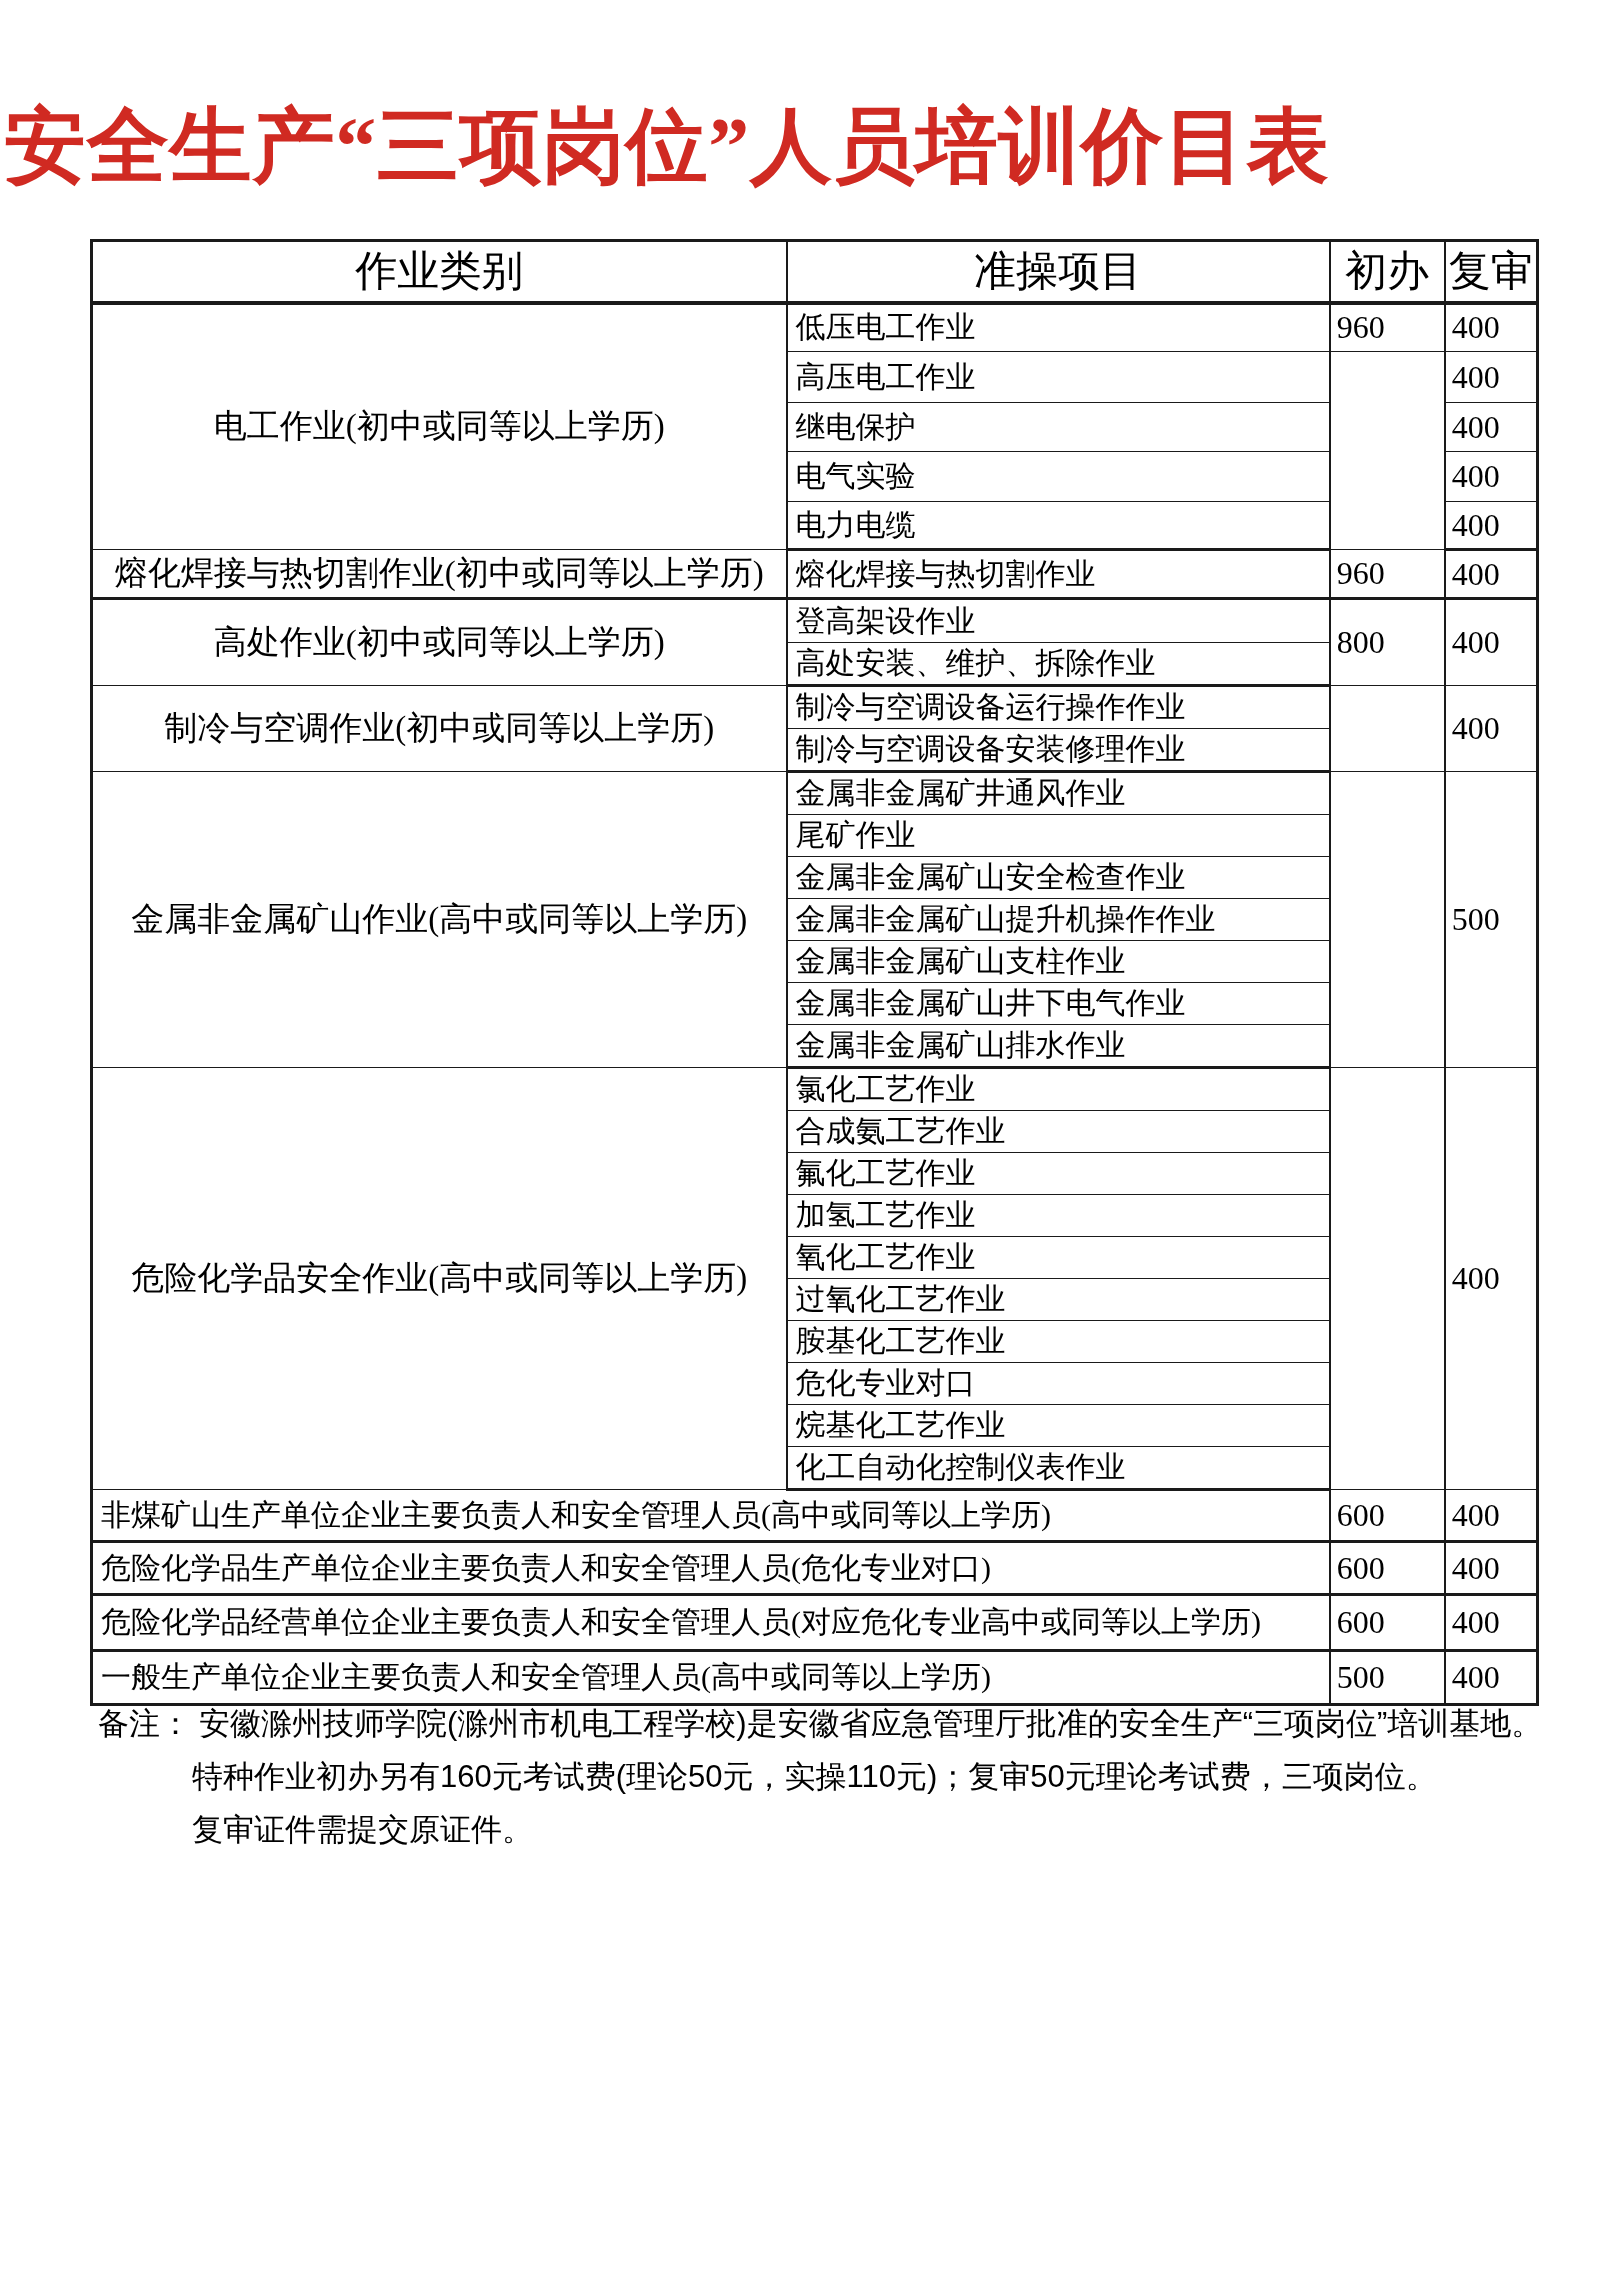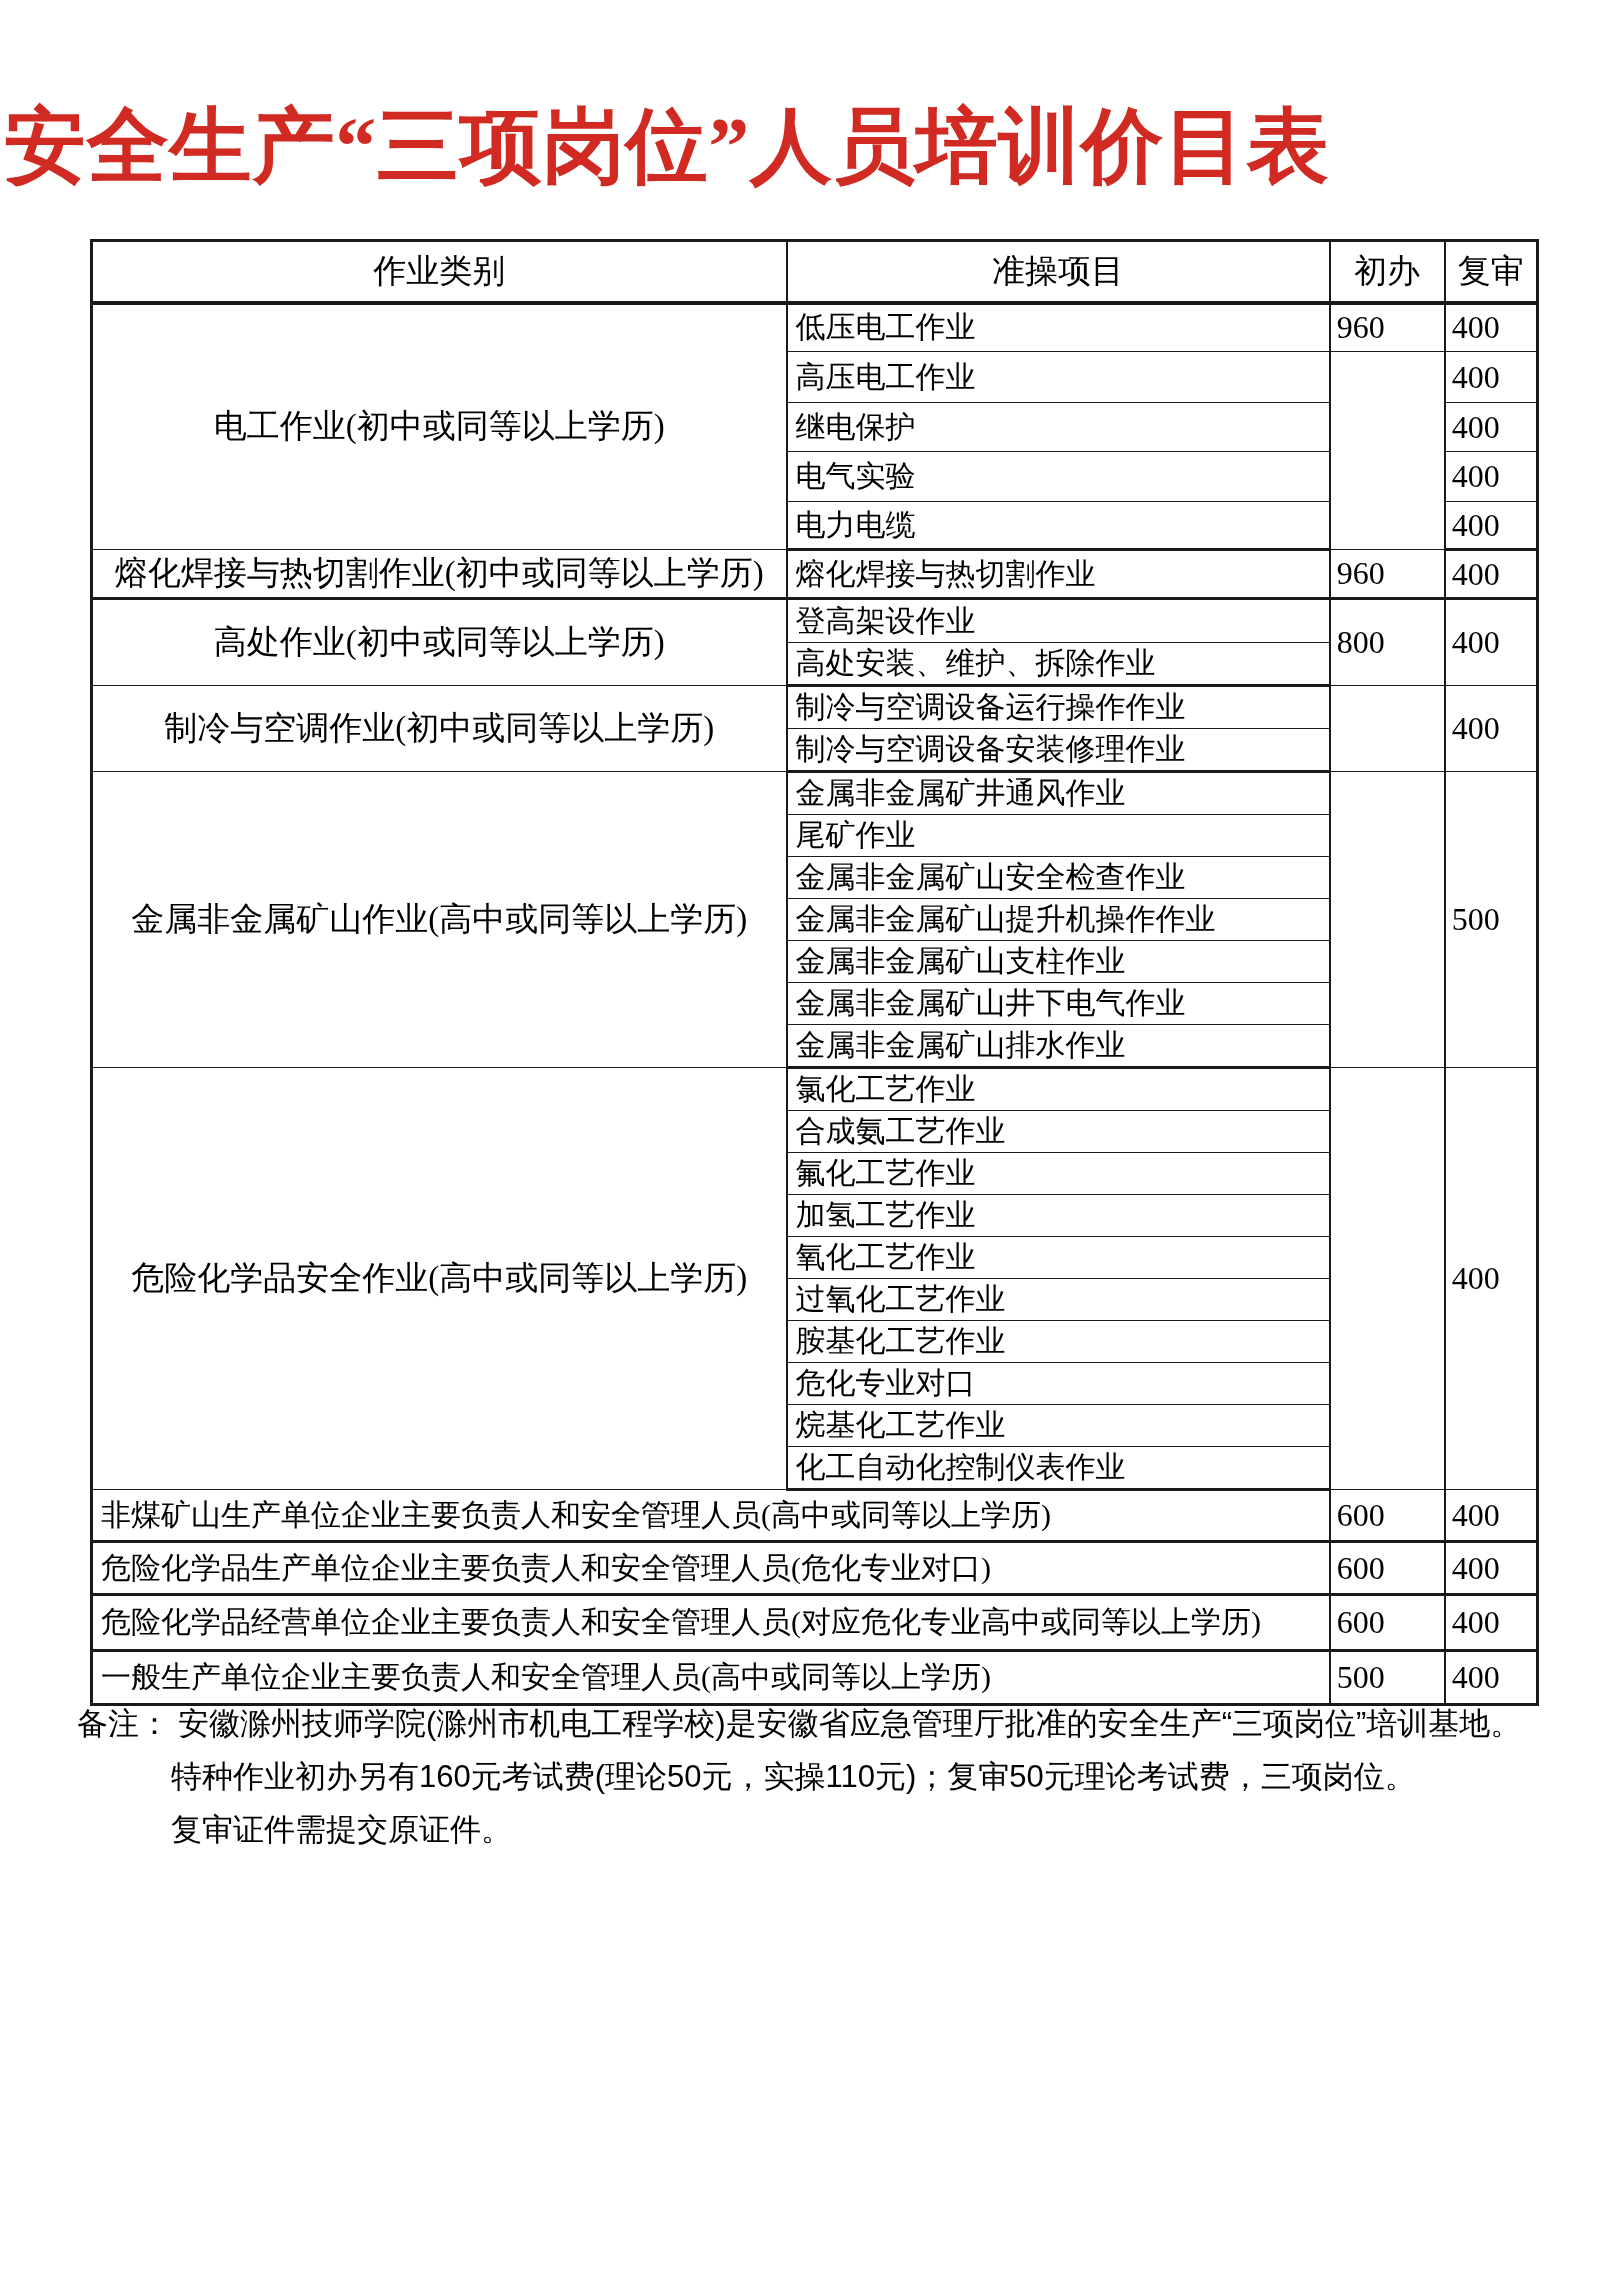--- a/index.html
+++ b/index.html
@@ -20,28 +20,28 @@
     position: absolute; left: 90px; top: 239px; width: 1446px;
     border-collapse: collapse; table-layout: fixed;
     border: 3.2px solid #1a1a1a;
   }
   .price-table th, .price-table td {
     border: 1.6px solid #1a1a1a;
     border-left-width: 2.4px; border-right-width: 2.4px;
     vertical-align: middle; font-weight: normal;
     padding: 0; overflow: hidden;
   }
-  .price-table thead th { border-bottom-width: 4px; font-size: 33px; text-align: center; }
+  .price-table thead th { border-bottom-width: 4px; font-size: 42px; text-align: center; }
   tr.g > td { border-bottom-width: 3.2px; }
   td.cat  { font-size: 33px; text-align: center; white-space: nowrap; padding: 0 3.2px; }
   td.item { font-size: 30px; text-align: left; padding-left: 8px; padding-right: 3.2px; white-space: nowrap; border-radius: 11px; }
   td.num  { font-size: 32px; text-align: left; padding-left: 6.3px; }
   td.span2{ font-size: 30px; text-align: left; padding-left: 8px; padding-right: 3.2px; white-space: nowrap; }
   .notes {
-    position: absolute; left: 77px; top: 1697px; width: 1507px;
+    position: absolute; left: 98px; top: 1697px; width: 1507px;
     font-family: "Liberation Sans", "DejaVu Sans", sans-serif;
     font-size: 31px; line-height: 53px; color: #000000;
   }
   .notes .indent { padding-left: 94px; }
   .note-label { padding-right: 8px; }
 </style>
 </head>
 <body>
 
 <h1 class="title">安全生产“三项岗位”人员培训价目表</h1>

